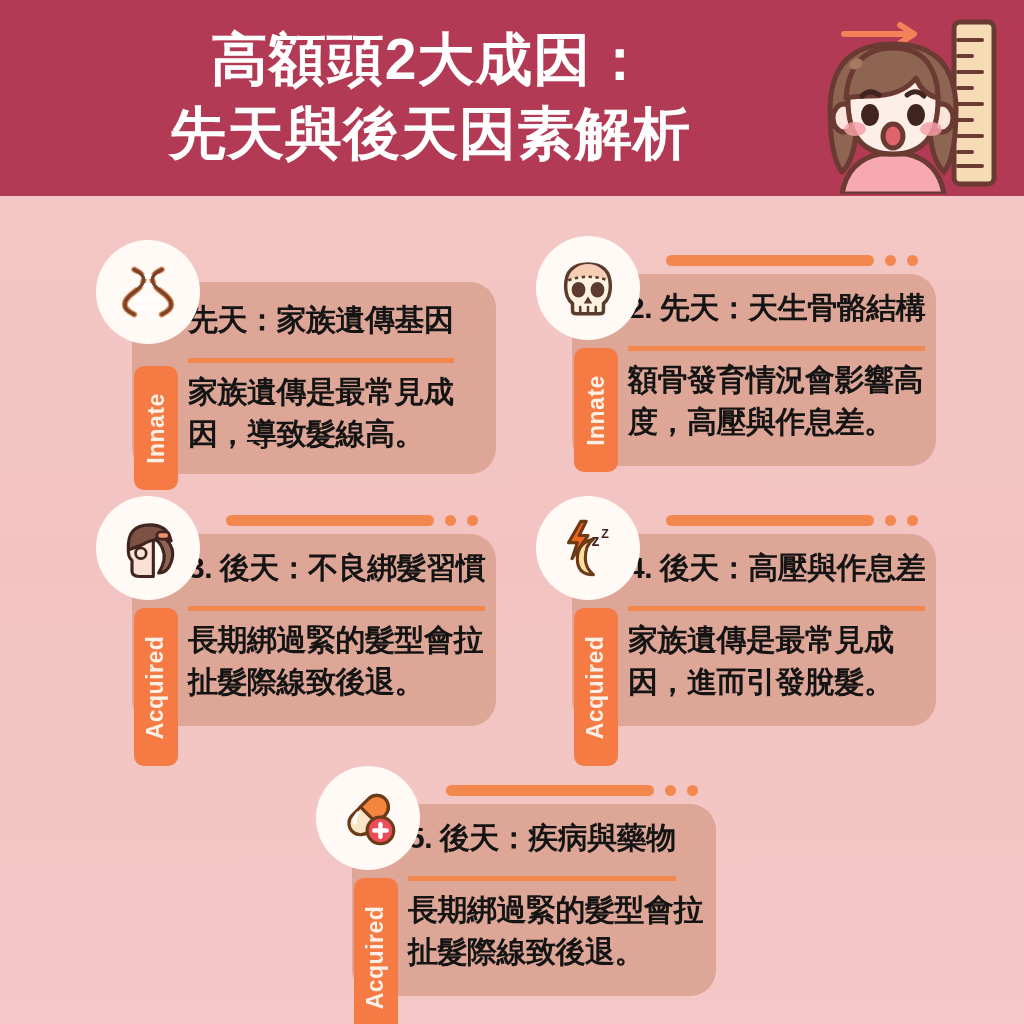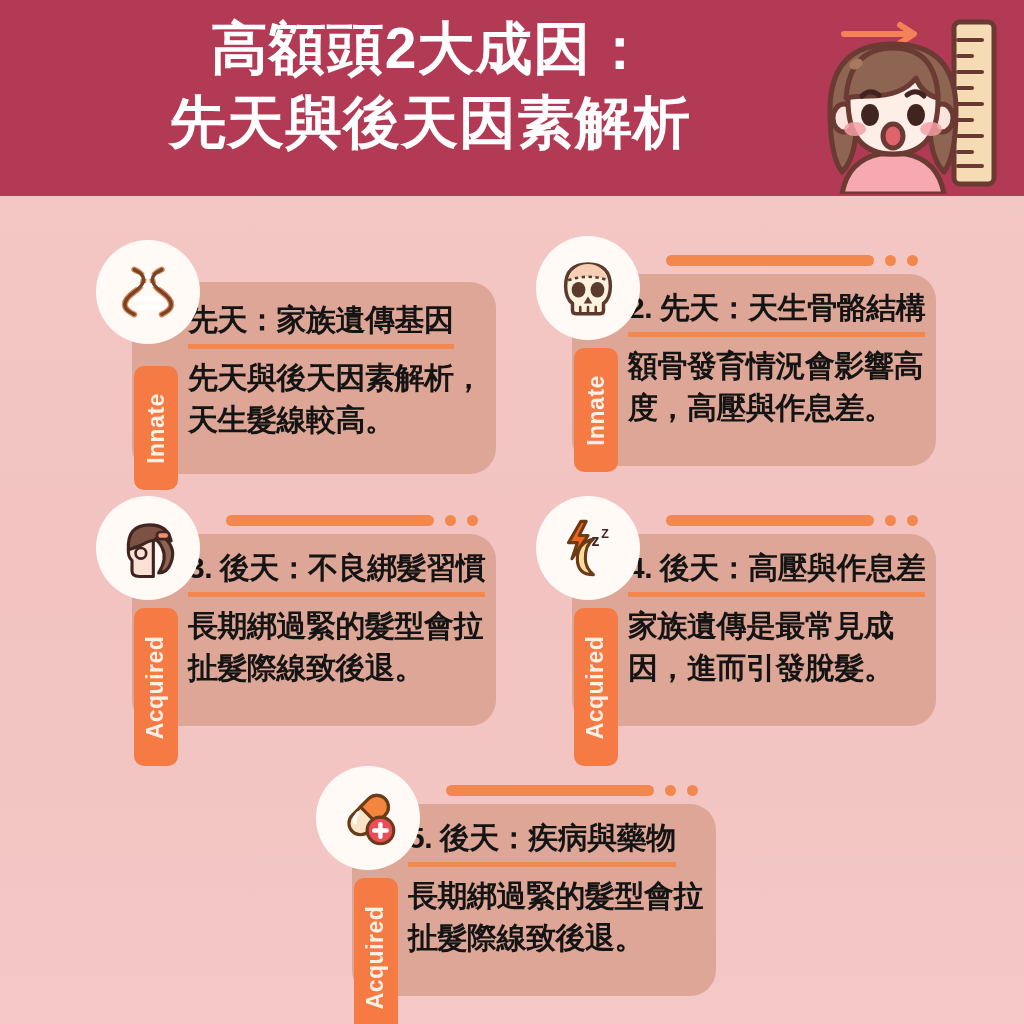--- a/index.html
+++ b/index.html
@@ -29,21 +29,21 @@
     left: 0; top: 0;
     width: 1024px;
     height: 196px;
     background: #b33a55;
     overflow: hidden;
   }
 
   .header-title {
     position: absolute;
     left: 60px;
-    top: 11px;
+    top: 22px;
     width: 740px;
     text-align: center;
     color: #ffffff;
     font-weight: 700;
     letter-spacing: 1px;
   }
   .title-line-1 {
     display: block;
     font-size: 57px;
     line-height: 74px;
@@ -124,21 +124,21 @@
     width: 310px;
   }
 
   .card-title {
     font-size: 30px;
     font-weight: 700;
     color: #141414;
     line-height: 40px;
     white-space: nowrap;
     letter-spacing: -0.5px;
-    padding-bottom: 4px;
+    padding-bottom: 18px;
     border-bottom: 5px solid #f3884f;
     display: inline-block;
   }
 
   .card-desc {
     margin-top: 8px;
     font-size: 30px;
     font-weight: 700;
     color: #141414;
     line-height: 42px;
@@ -257,21 +257,21 @@
   <div class="cards">
 
     <div class="card-slot slot-1">
 
       <div class="card-body">
         <div class="tag tag-innate">
           <span class="tag-label">Innate</span>
         </div>
         <div class="card-text">
           <div class="card-title">先天：家族遺傳基因</div>
-          <div class="card-desc">先天與後天因素解析，天生髮線較高。</div>
+          <div class="card-desc">家族遺傳是最常見成因，導致髮線高。</div>
         </div>
       </div>
       <div class="icon-badge">
         <svg viewBox="0 0 72 72" width="62" height="62" aria-hidden="true">
           <g stroke="#9c5f3a" stroke-width="5" stroke-linecap="round" fill="none">
             <path d="M20 10 q22 10 0 26 q-22 16 0 26" stroke="#d98a5c" stroke-width="7"></path>
             <path d="M52 10 q-22 10 0 26 q22 16 0 26" stroke="#d98a5c" stroke-width="7"></path>
             <line x1="24" y1="18" x2="48" y2="18" stroke="#ffffff" stroke-width="5"></line>
             <line x1="22" y1="28" x2="50" y2="28" stroke="#ffffff" stroke-width="5"></line>
             <line x1="22" y1="44" x2="50" y2="44" stroke="#ffffff" stroke-width="5"></line>

